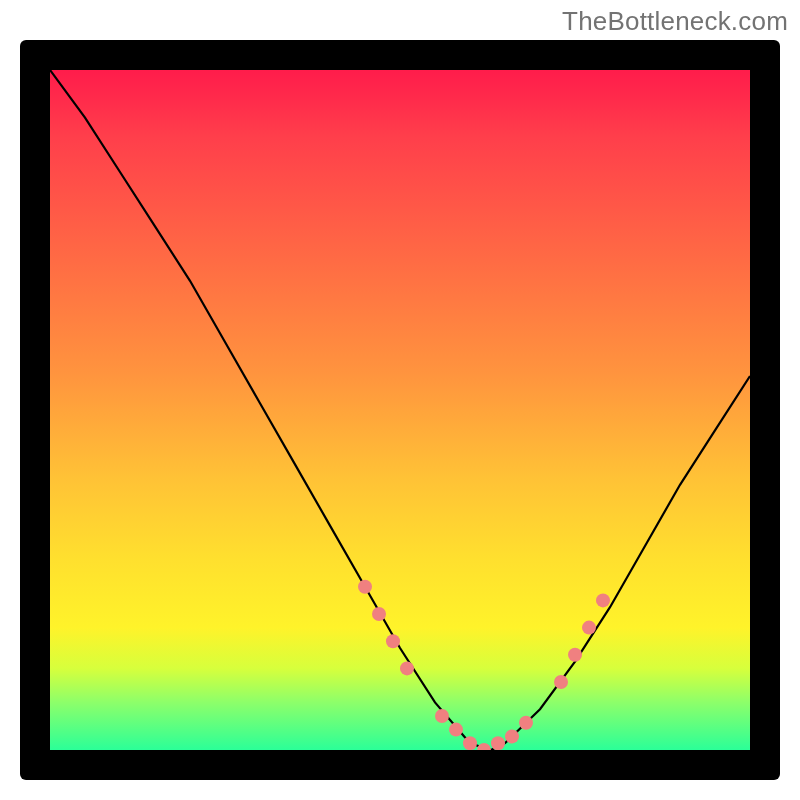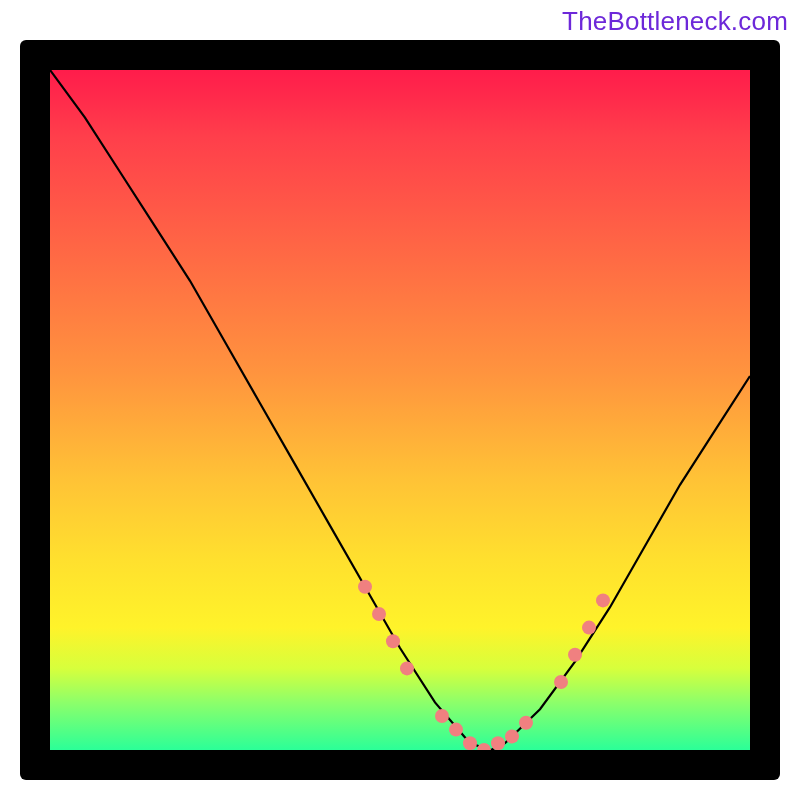--- a/index.html
+++ b/index.html
@@ -14,21 +14,21 @@
   .stage {
     position: relative;
     width: 800px;
     height: 800px;
   }
   .watermark {
     position: absolute;
     top: 6px;
     right: 12px;
     font-size: 26px;
-    color: #6d28d9;
+    color: #737373;
     font-weight: 400;
     letter-spacing: 0.2px;
     z-index: 10;
   }
   .card {
     position: absolute;
     left: 20px;
     top: 40px;
     width: 760px;
     height: 740px;

